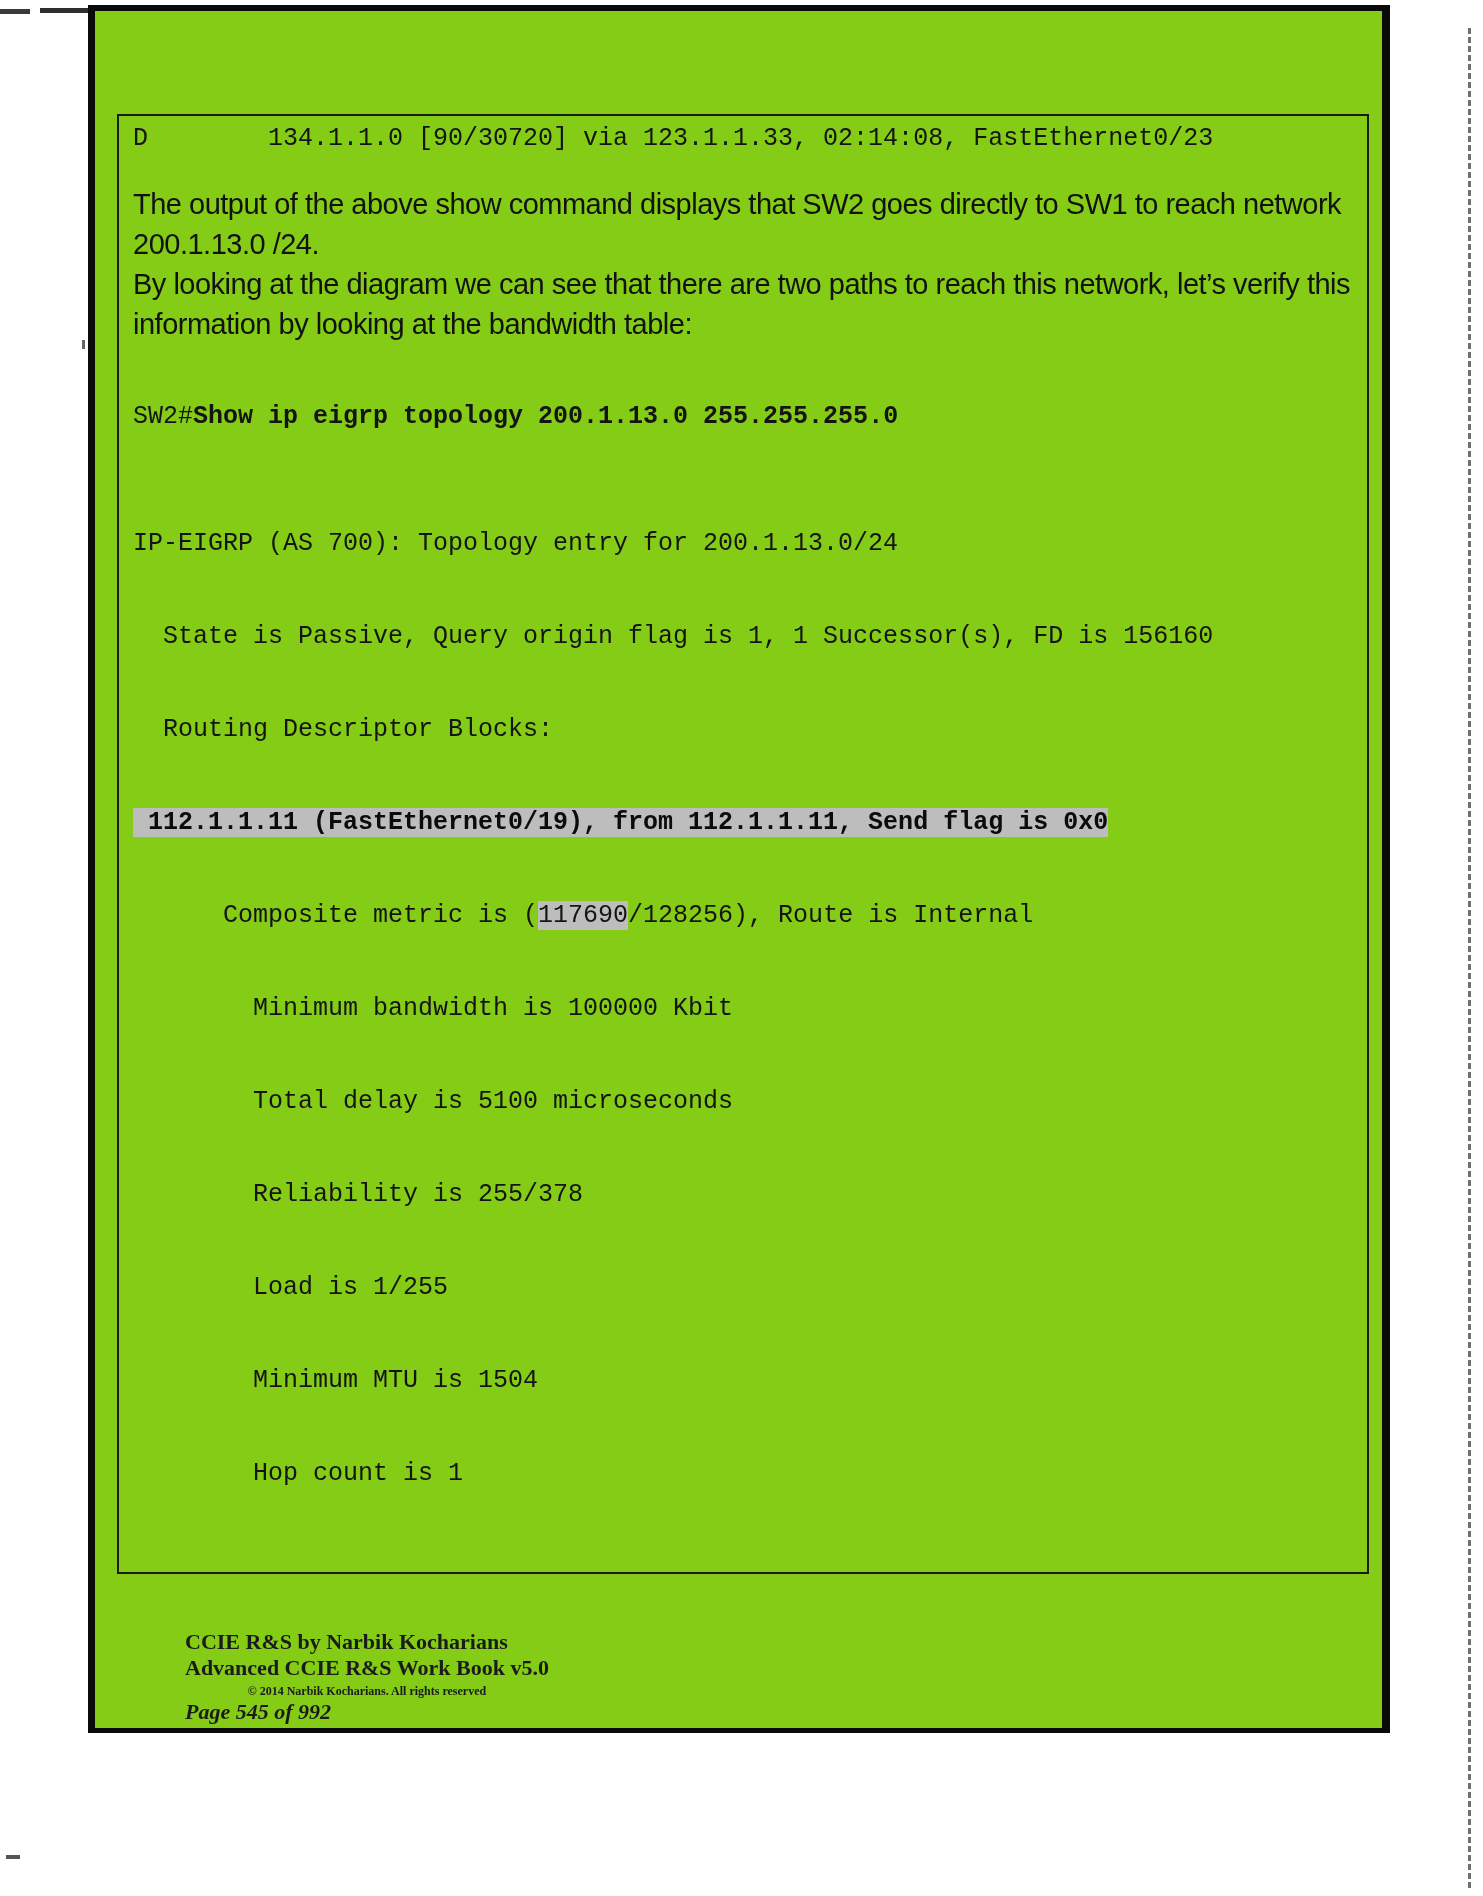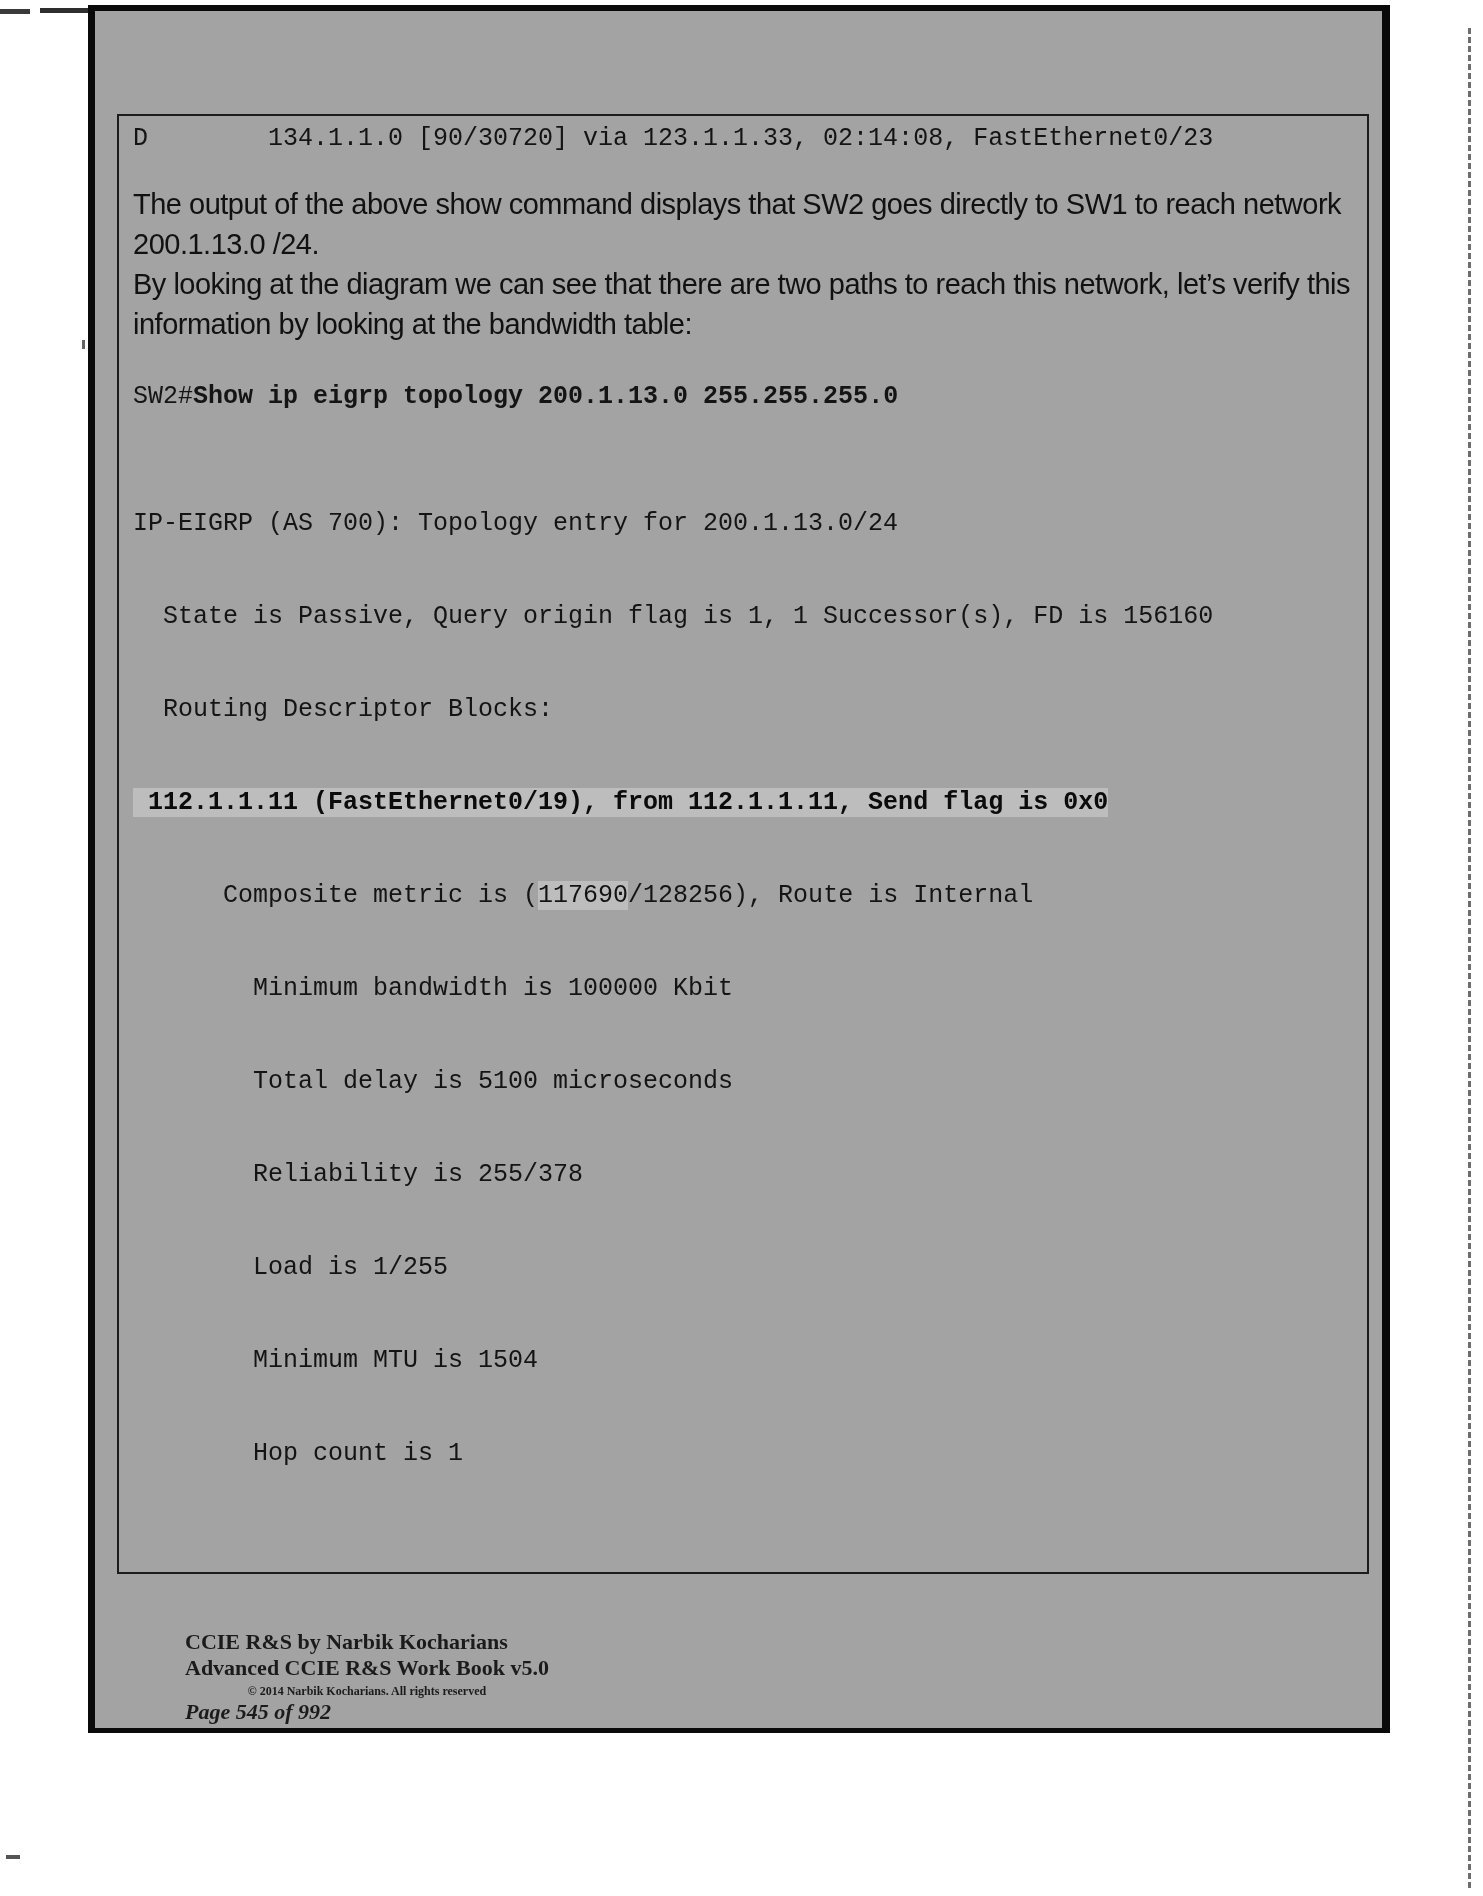--- a/index.html
+++ b/index.html
@@ -13,37 +13,37 @@
   .scanline-right { position:absolute; left:1468px; top:28px; height:1860px; width:0;
                     border-left:3px dashed #4a4a4a; opacity:.8; }
   .dot1 { position:absolute; left:703px; top:30px;  width:4px; height:4px; background:#444; border-radius:50%; }
   .dot2 { position:absolute; left:1190px; top:58px; width:4px; height:4px; background:#555; border-radius:50%; }
   .dot3 { position:absolute; left:82px;  top:340px; width:3px; height:9px;  background:#666; }
   .dot4 { position:absolute; left:1374px; top:252px; width:4px; height:4px; background:#555; border-radius:50%; }
   .dot5 { position:absolute; left:855px; top:752px; width:3px; height:12px; background:#777; border-radius:2px; transform:rotate(14deg); }
 
   
   .page { position:absolute; left:88px; top:5px; width:1302px; height:1728px;
-          border-style:solid; border-color:#0a0a0a; border-width:6px 8px 5px 7px; background:#a3a3a3; }
+          border-style:solid; border-color:#0a0a0a; border-width:6px 8px 5px 7px; background:#84cc16; }
 
   
   .content { position:absolute; left:22px; top:103px; width:1252px; height:1460px;
              border:2px solid #1c1c1c; padding:4px 14px; overflow:hidden; }
 
   .mono  { font-family:"Liberation Mono", monospace; font-size:25px; line-height:34px;
            white-space:pre; color:#141414; }
   .mono .b { font-weight:bold; }
 
   .route { margin-top:2px; }
 
   .para { font-weight:normal; font-size:29px; line-height:40px; letter-spacing:-0.5px;
           color:#111; white-space:nowrap; }
   .para-intro    { margin-top:28px; }
 
-  .cmd-show { margin-top:36px; }
+  .cmd-show { margin-top:56px; }
 
   .topo { margin-top:32px; line-height:31px; }
 
   .hl-a { background-color:#bdbdbd; font-weight:bold; color:#0b0b0b;
           background-image:radial-gradient(#8d8d8d 22%, rgba(0,0,0,0) 23%),
                            radial-gradient(#8d8d8d 22%, rgba(0,0,0,0) 23%);
           background-size:4px 4px; background-position:0 0,2px 2px; }
   .hl-val-a { background-color:#bdbdbd;
           background-image:radial-gradient(#8d8d8d 22%, rgba(0,0,0,0) 23%),
                            radial-gradient(#8d8d8d 22%, rgba(0,0,0,0) 23%);

